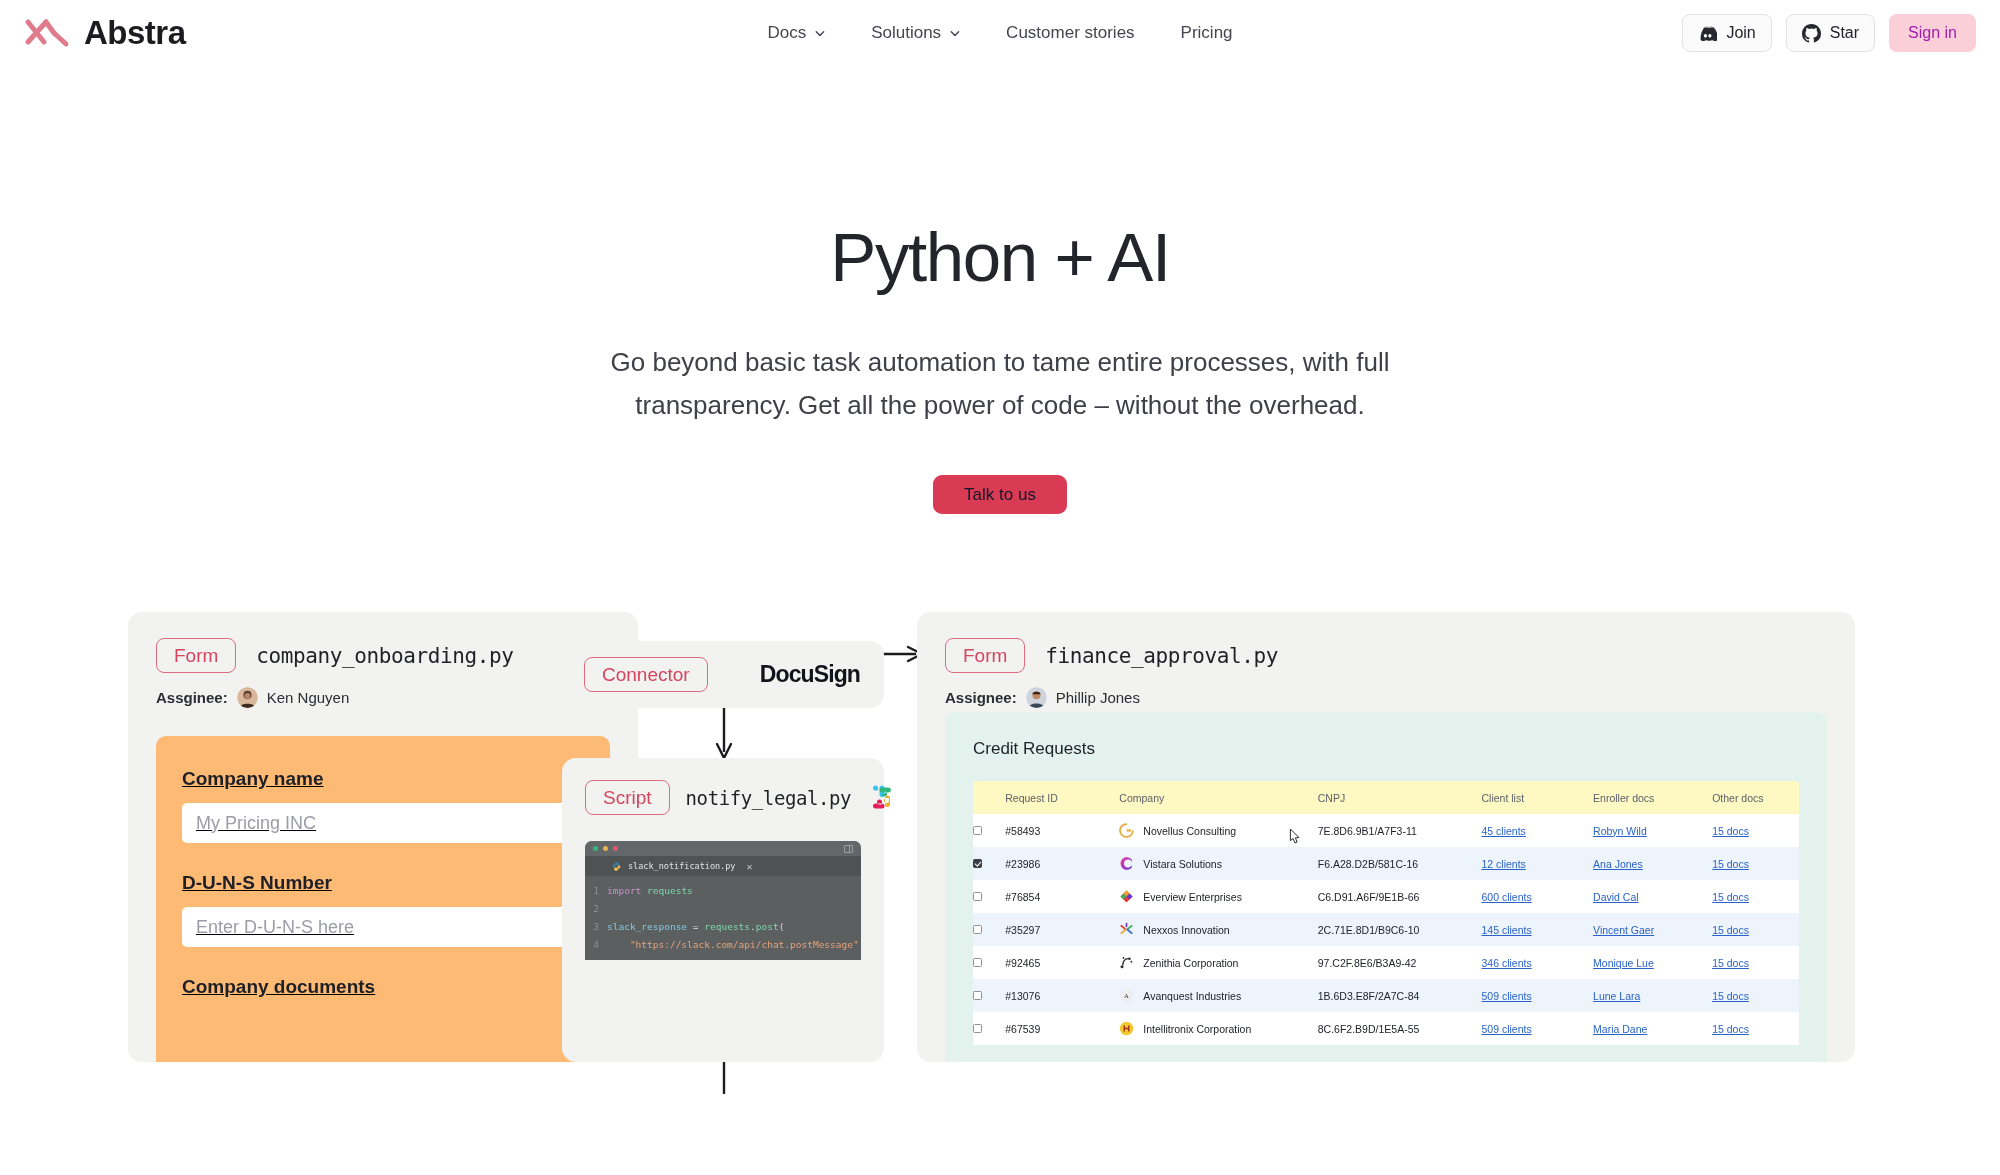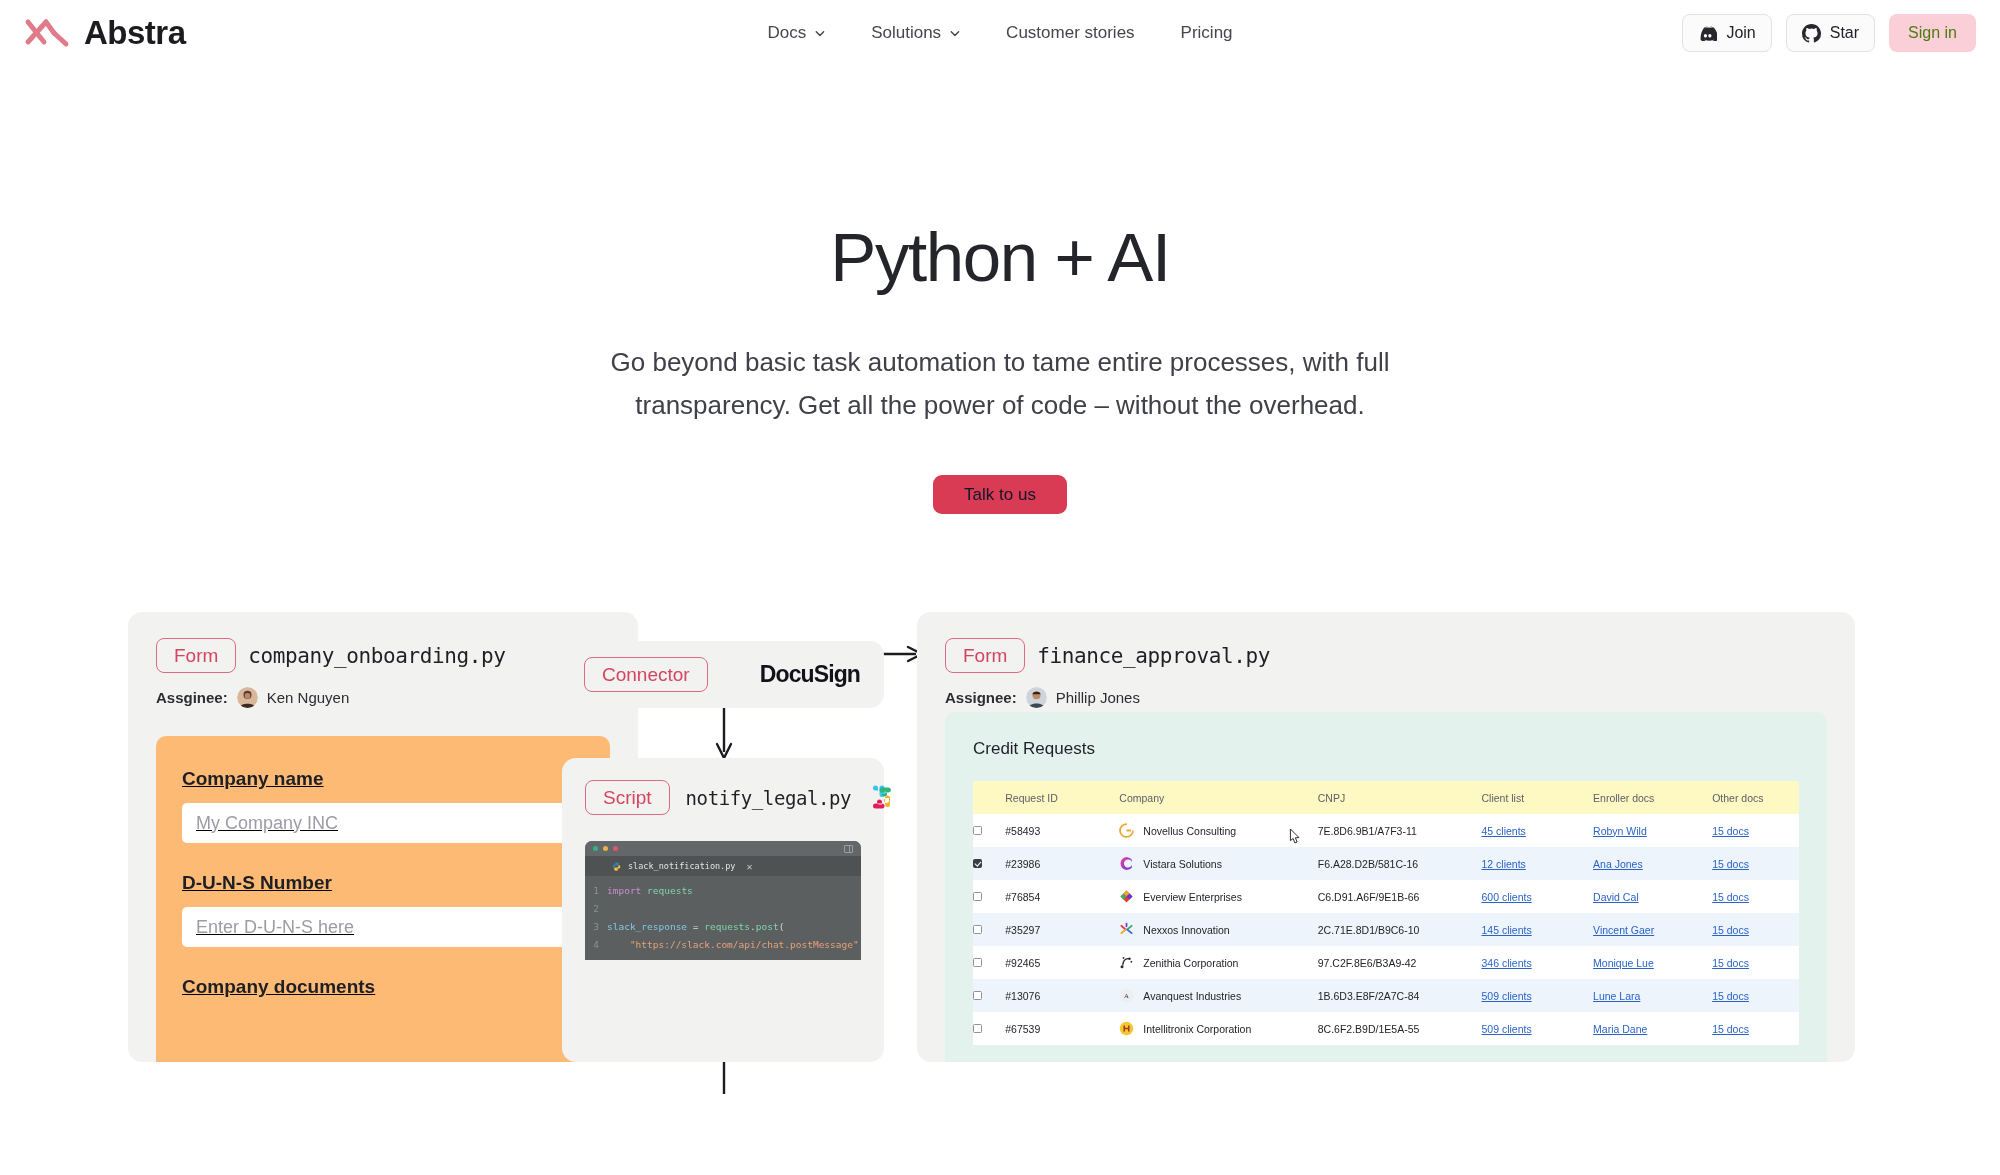--- a/index.html
+++ b/index.html
@@ -38,21 +38,21 @@
     margin-left: auto; display: flex; align-items: center; gap: 14px;
   }
   .btn-ghost {
     height: 38px; display: flex; align-items: center; gap: 9px;
     padding: 0 15px; border: 1px solid #e2e2e6; border-radius: 8px;
     background: #fbfbfc; font-size: 16px; color: #22232a; font-weight: 500;
     cursor: pointer;
   }
   .btn-signin {
     height: 38px; display: flex; align-items: center; padding: 0 19px;
-    border-radius: 8px; background: #fbcfd8; color: #4d7c0f;
+    border-radius: 8px; background: #fbcfd8; color: #a21caf;
     font-size: 16px; cursor: pointer; border: none;
   }
 
   
   .hero { text-align: center; padding-top: 72px; }
   .hero h1 {
     font-size: 69px; line-height: 80px; font-weight: 400;
     color: #24252b; letter-spacing: -1.4px;
     max-width: 1120px; margin: 0 auto;
   }
@@ -71,21 +71,21 @@
     position: relative;
     margin-top: 98px;
     height: 450px;
   }
 
   .card {
     position: absolute;
     background: #f2f2f1;
     border-radius: 14px;
   }
-  .card-head { display: flex; align-items: center; gap: 12px; }
+  .card-head { display: flex; align-items: center; gap: 20px; }
   .tag {
     border: 1.6px solid #dd6b80; color: #d4455f;
     border-radius: 8px; padding: 7px 17px;
     font-size: 19px; line-height: 1; white-space: nowrap;
   }
   .fname {
     font-family: "DejaVu Sans Mono", monospace;
     font-size: 21px; color: #1f2026; letter-spacing: -0.4px; white-space: nowrap;
   }
   .assignee-row {
@@ -308,21 +308,21 @@
         <circle cx="12" cy="12" r="12" fill="#d9b79a"></circle>
         <circle cx="12" cy="9" r="4.6" fill="#5a3b2c"></circle>
         <path d="M2.5 24 C4 17.5 20 17.5 21.5 24 Z" fill="#3e2a20"></path>
         <circle cx="12" cy="10.2" r="3.3" fill="#b8866a"></circle>
       </svg>
       <span class="assignee-name">Ken Nguyen</span>
     </div>
 
     <div class="form-panel">
       <div class="field-label">Company name</div>
-      <div class="field-input">My Company INC</div>
+      <div class="field-input">My Pricing INC</div>
       <div class="field-gap"></div>
       <div class="field-label">D-U-N-S Number</div>
       <div class="field-input">Enter D-U-N-S here</div>
       <div class="field-gap"></div>
       <div class="field-label">Company documents</div>
     </div>
   </div>
 
   <div class="card" id="card2">
     <div class="card-head">

